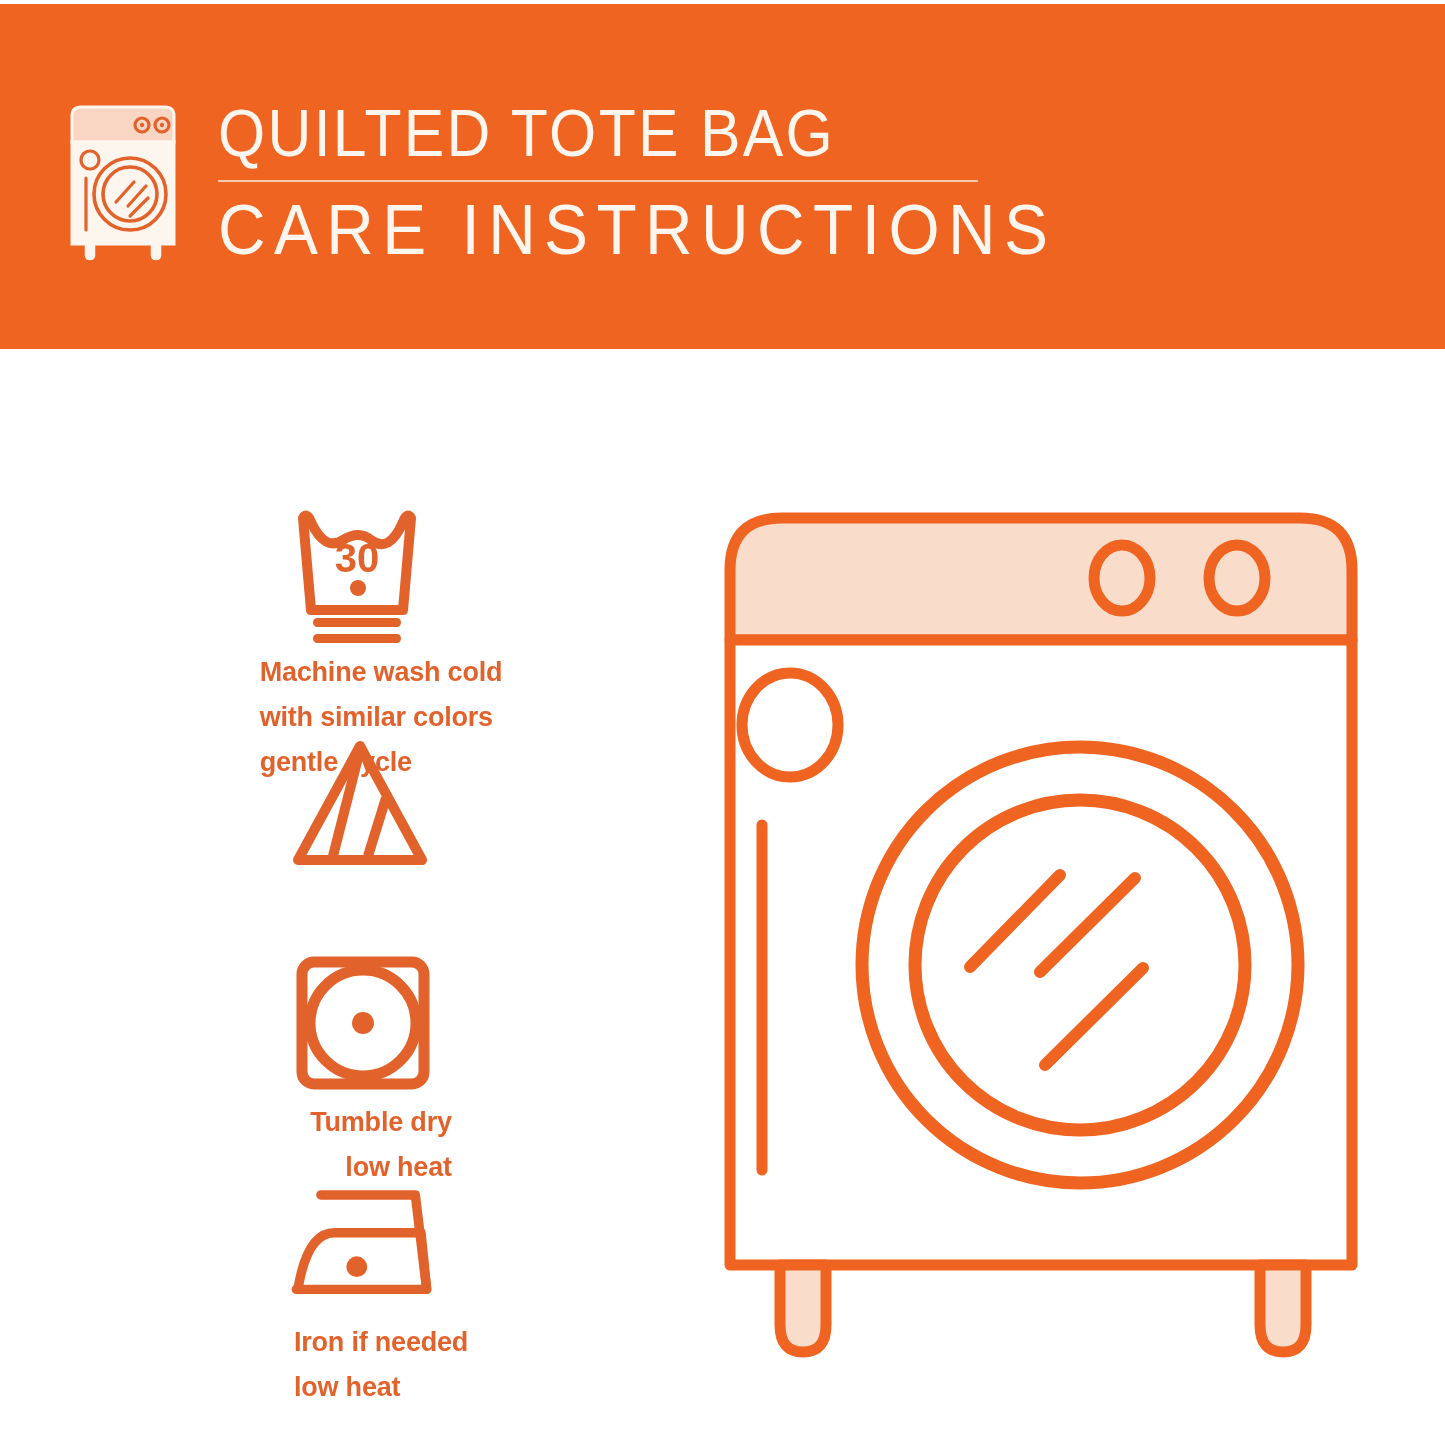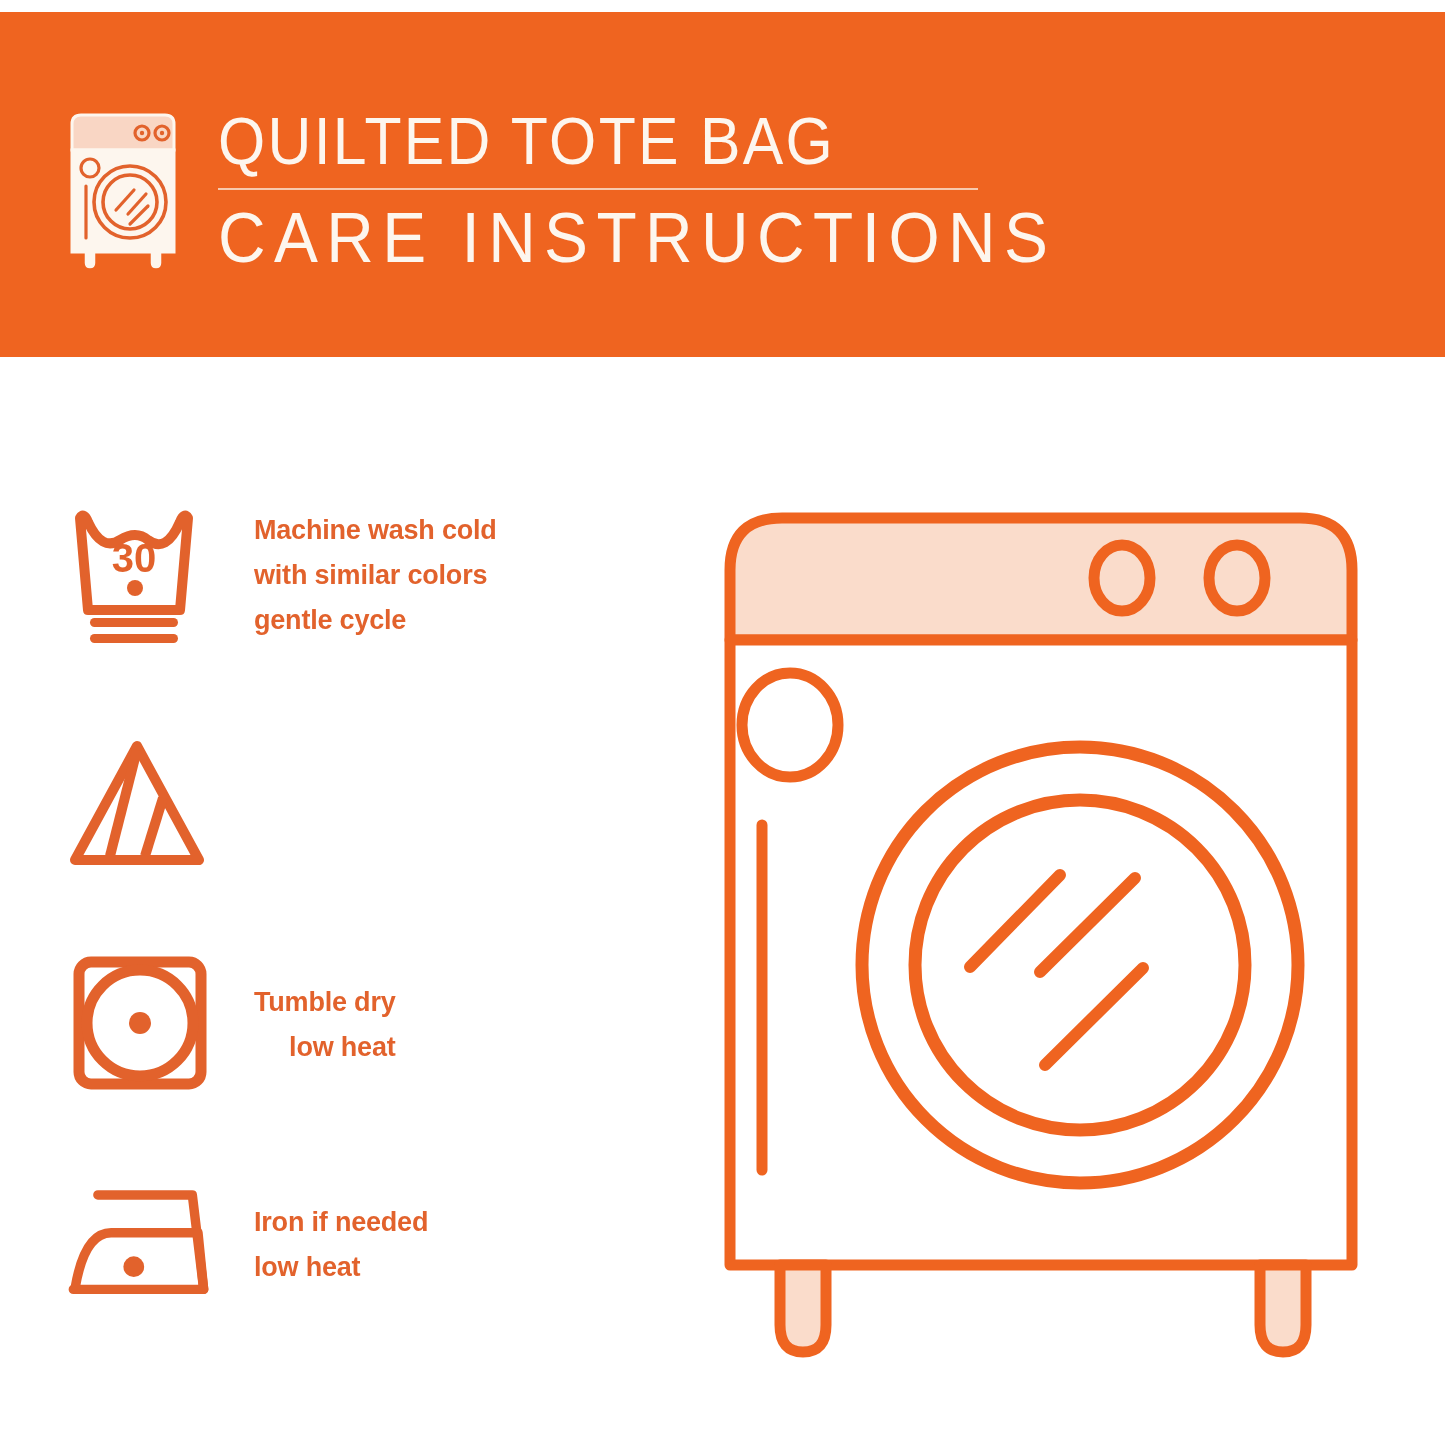--- a/index.html
+++ b/index.html
@@ -12,21 +12,21 @@
     height: 1445px;
     font-family: "Liberation Sans", sans-serif;
     overflow: hidden;
     position: relative;
   }
 
   
   #header-band {
     position: absolute;
     left: 0;
-    top: 12px;
+    top: 4px;
     width: 1445px;
     height: 345px;
     background: #EF6420;
     box-sizing: border-box;
   }
   #header-inner {
     position: absolute;
     left: 62px;
     top: 92px;
     display: flex;
@@ -78,23 +78,23 @@
   
   #care-list {
     position: absolute;
     left: 0;
     top: 345px;
     width: 690px;
     height: 1100px;
   }
   .care-row {
     position: absolute;
-    left: 62px;
-    display: flex;
-    flex-direction: row;
+    left: 70px;
+    display: flex;
+    flex-direction: column;
     align-items: center;
     width: 600px;
   }
   .care-symbol {
     flex: none;
     width: 170px;
     height: 150px;
     display: flex;
     align-items: center;
     justify-content: flex-start;

